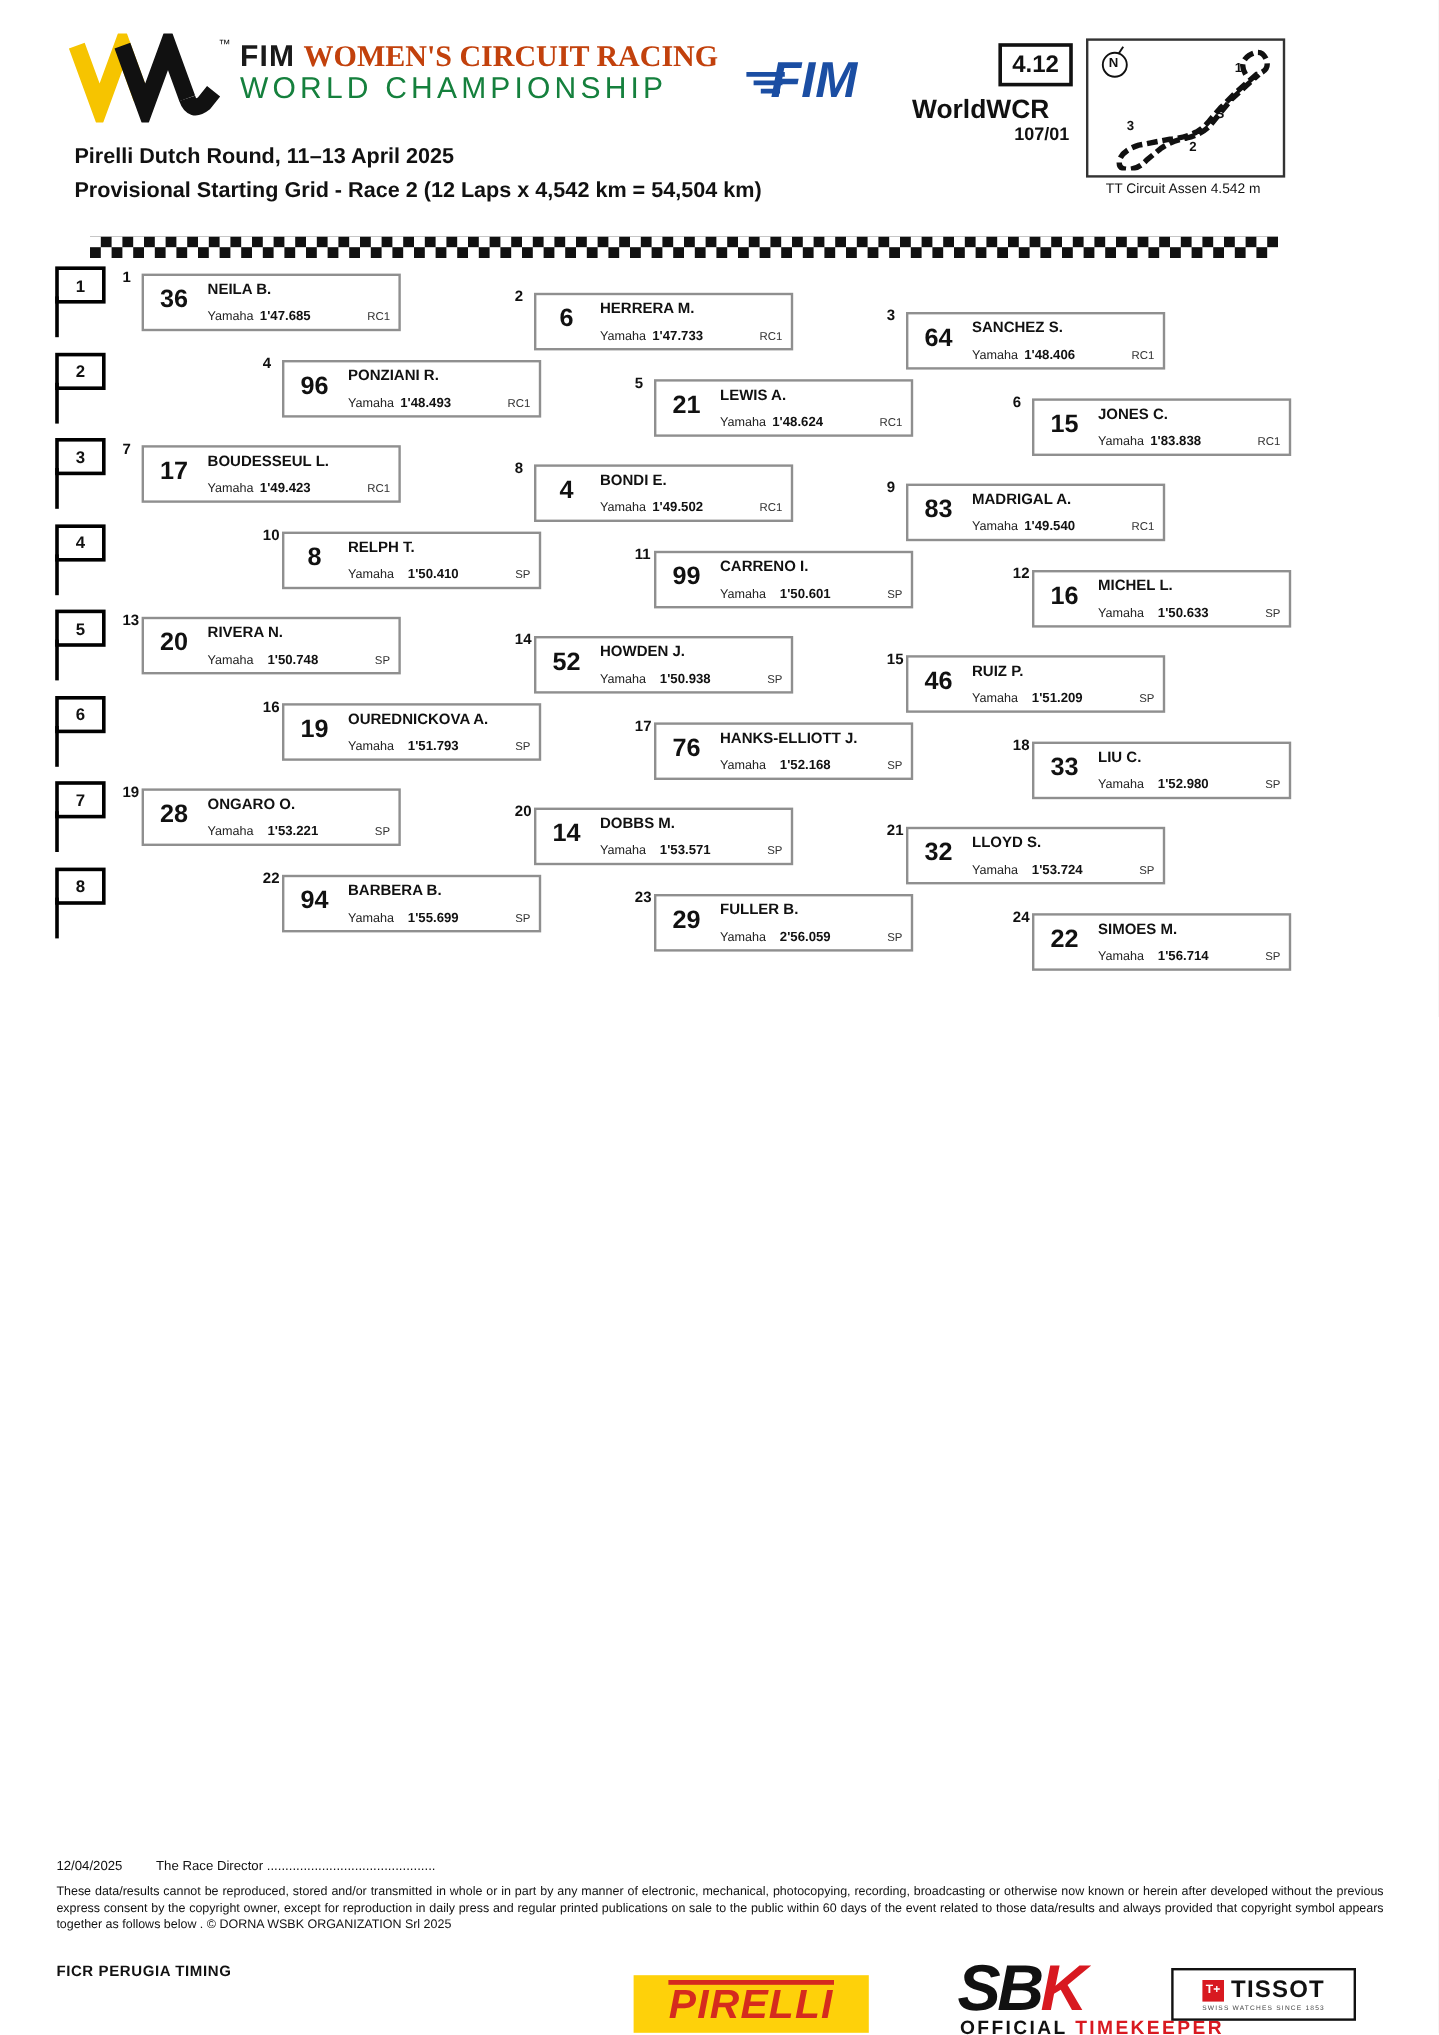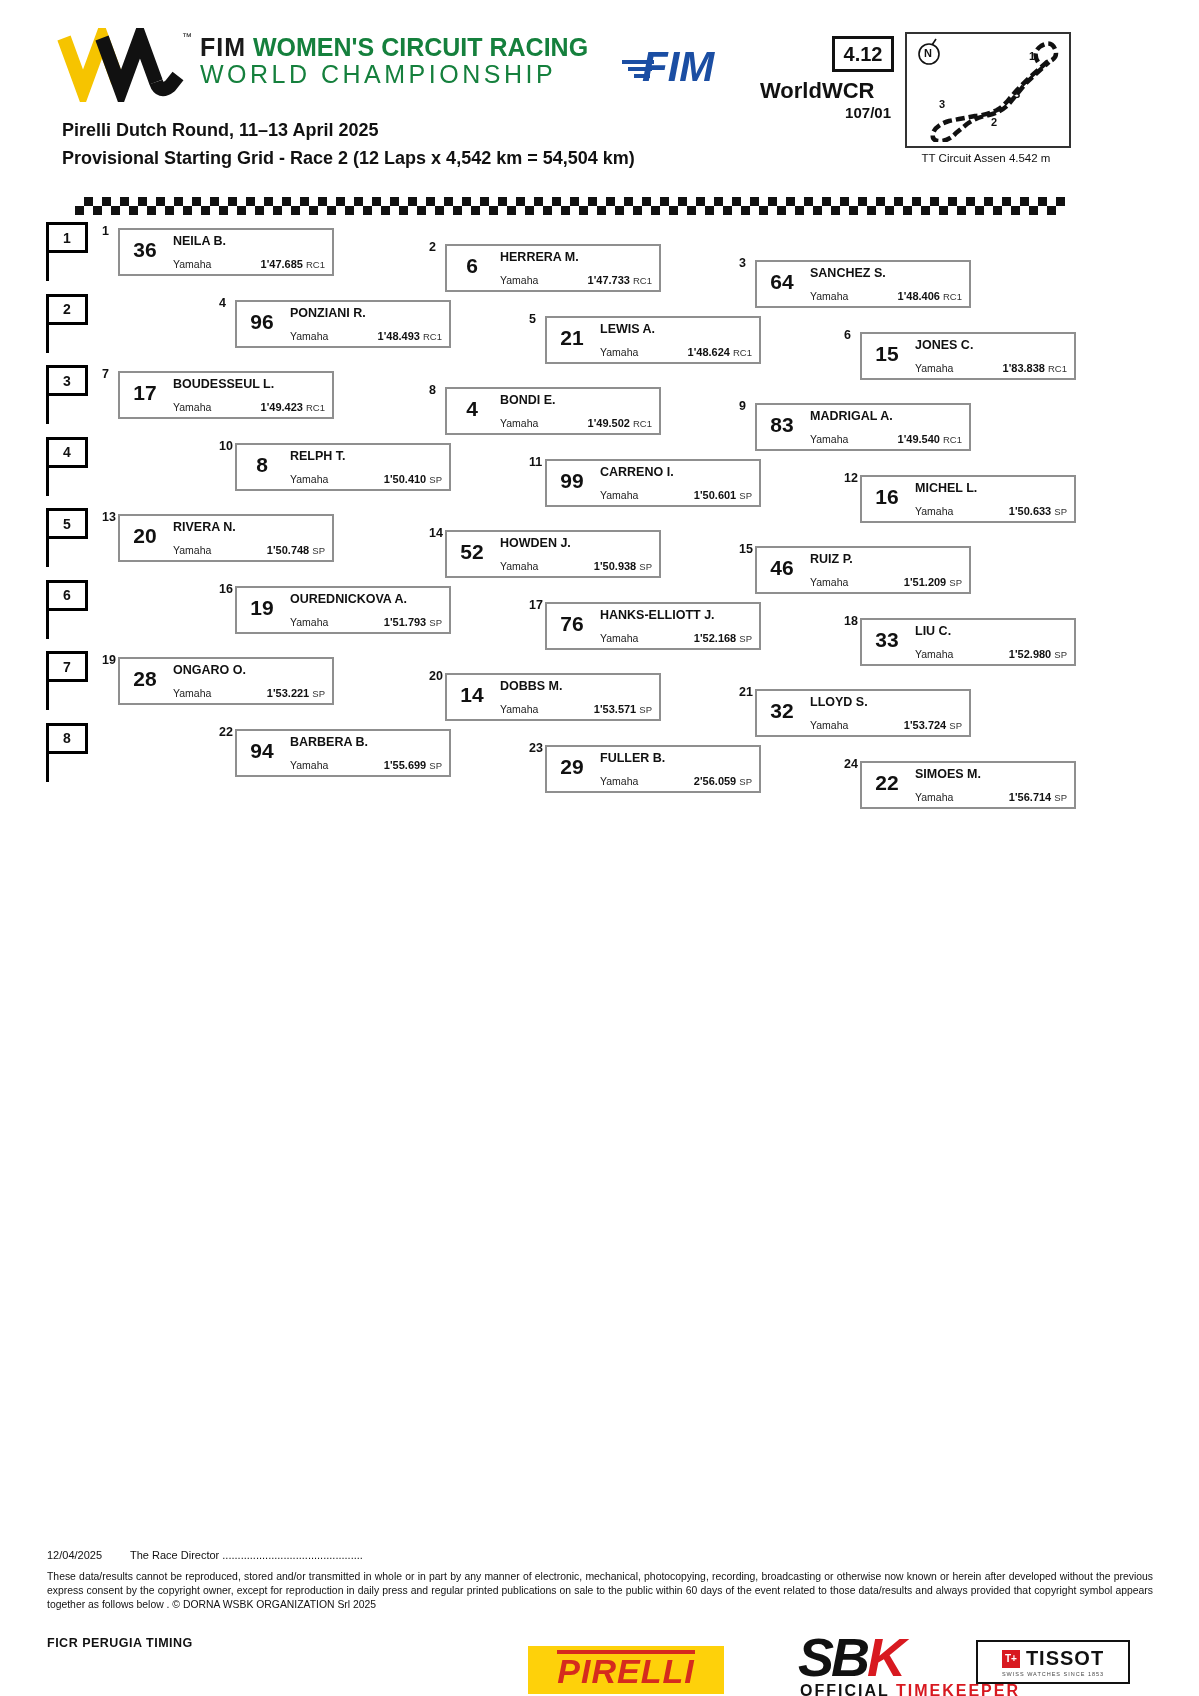--- a/index.html
+++ b/index.html
@@ -4,21 +4,21 @@
 <style>
   html,body{margin:0;padding:0;background:#e8e8e8;}
   .page{position:relative;width:1199px;height:1696px;background:#fff;margin:0 auto;
         font-family:"Liberation Sans",sans-serif;color:#111;overflow:hidden;}
 
   
   .wm-logo{position:absolute;left:56px;top:28px;}
   .series-title{position:absolute;left:200px;top:34px;line-height:1.08;white-space:nowrap;}
   .series-line1{font-size:25px;}
   .series-line1 .fim-word{font-weight:600;color:#1a1a1a;letter-spacing:1px;}
-  .series-line1 .accent{font-weight:800;color:#15803d;letter-spacing:0px;}
+  .series-line1 .accent{font-weight:800;color:#c2410c;letter-spacing:0px;font-family:Liberation Serif, serif;}
   .series-line2{font-size:25px;font-weight:500;color:#15803d;letter-spacing:3.5px;}
   .fim-logo{position:absolute;left:620px;top:40px;}
   .doc-number{position:absolute;left:832px;top:36px;width:56px;height:30px;border:3px solid #111;
               display:flex;align-items:center;justify-content:center;font-size:20px;font-weight:800;}
   .class-label{position:absolute;left:760px;top:78px;width:131px;text-align:left;
                font-size:22px;font-weight:800;}
   .doc-code{position:absolute;left:760px;top:104px;width:131px;text-align:right;
             font-size:15px;font-weight:800;}
   .map-box{position:absolute;left:905px;top:32px;width:162px;height:112px;border:2px solid #333;background:#fff;}
   .map-caption{position:absolute;left:895px;top:152px;width:182px;text-align:center;font-size:11.5px;color:#111;}
@@ -36,21 +36,21 @@
   .rowflag{position:absolute;left:46px;width:36px;height:25px;border:3px solid #000;background:#fff;
            display:flex;align-items:center;justify-content:center;font-size:14px;font-weight:800;}
   .rowflag::after{content:"";position:absolute;left:-3px;top:22px;width:3px;height:34px;background:#000;}
   .entry{position:absolute;width:212px;height:44px;border:2px solid #8f8f8f;background:#fff;}
   .entry .pos{position:absolute;left:-18px;top:-6px;font-size:12.5px;font-weight:bold;}
   .entry .num{position:absolute;left:0;top:8px;width:50px;text-align:center;font-size:21px;font-weight:800;}
   .entry .name{position:absolute;left:53px;top:4px;font-size:12.5px;font-weight:800;white-space:nowrap;}
   .entry .bike{position:absolute;left:53px;bottom:4px;font-size:10.5px;color:#222;text-align:right;}
   .entry .time{position:absolute;right:7px;bottom:4px;font-size:11px;white-space:nowrap;}
   .entry .time b{font-weight:800;}
-  .entry .time i{font-style:normal;font-size:9.5px;color:#333;}
+  .entry .time i{font-style:normal;font-size:9.5px;color:#333;margin-left:44px;}
 
   
   .date-line{position:absolute;left:47px;top:1549px;font-size:11px;}
   .director-line{position:absolute;left:130px;top:1549px;font-size:11px;}
   .disclaimer{position:absolute;left:47px;top:1570px;width:1106px;font-size:10.4px;line-height:1.35;
               text-align:justify;color:#111;}
   .disclaimer .copyright{white-space:nowrap;}
   .timing-provider{position:absolute;left:47px;top:1636px;font-size:12.5px;font-weight:800;letter-spacing:.5px;}
   .pirelli-box{position:absolute;left:528px;top:1646px;width:196px;height:48px;background:#fed10a;
                display:flex;align-items:center;justify-content:center;}

